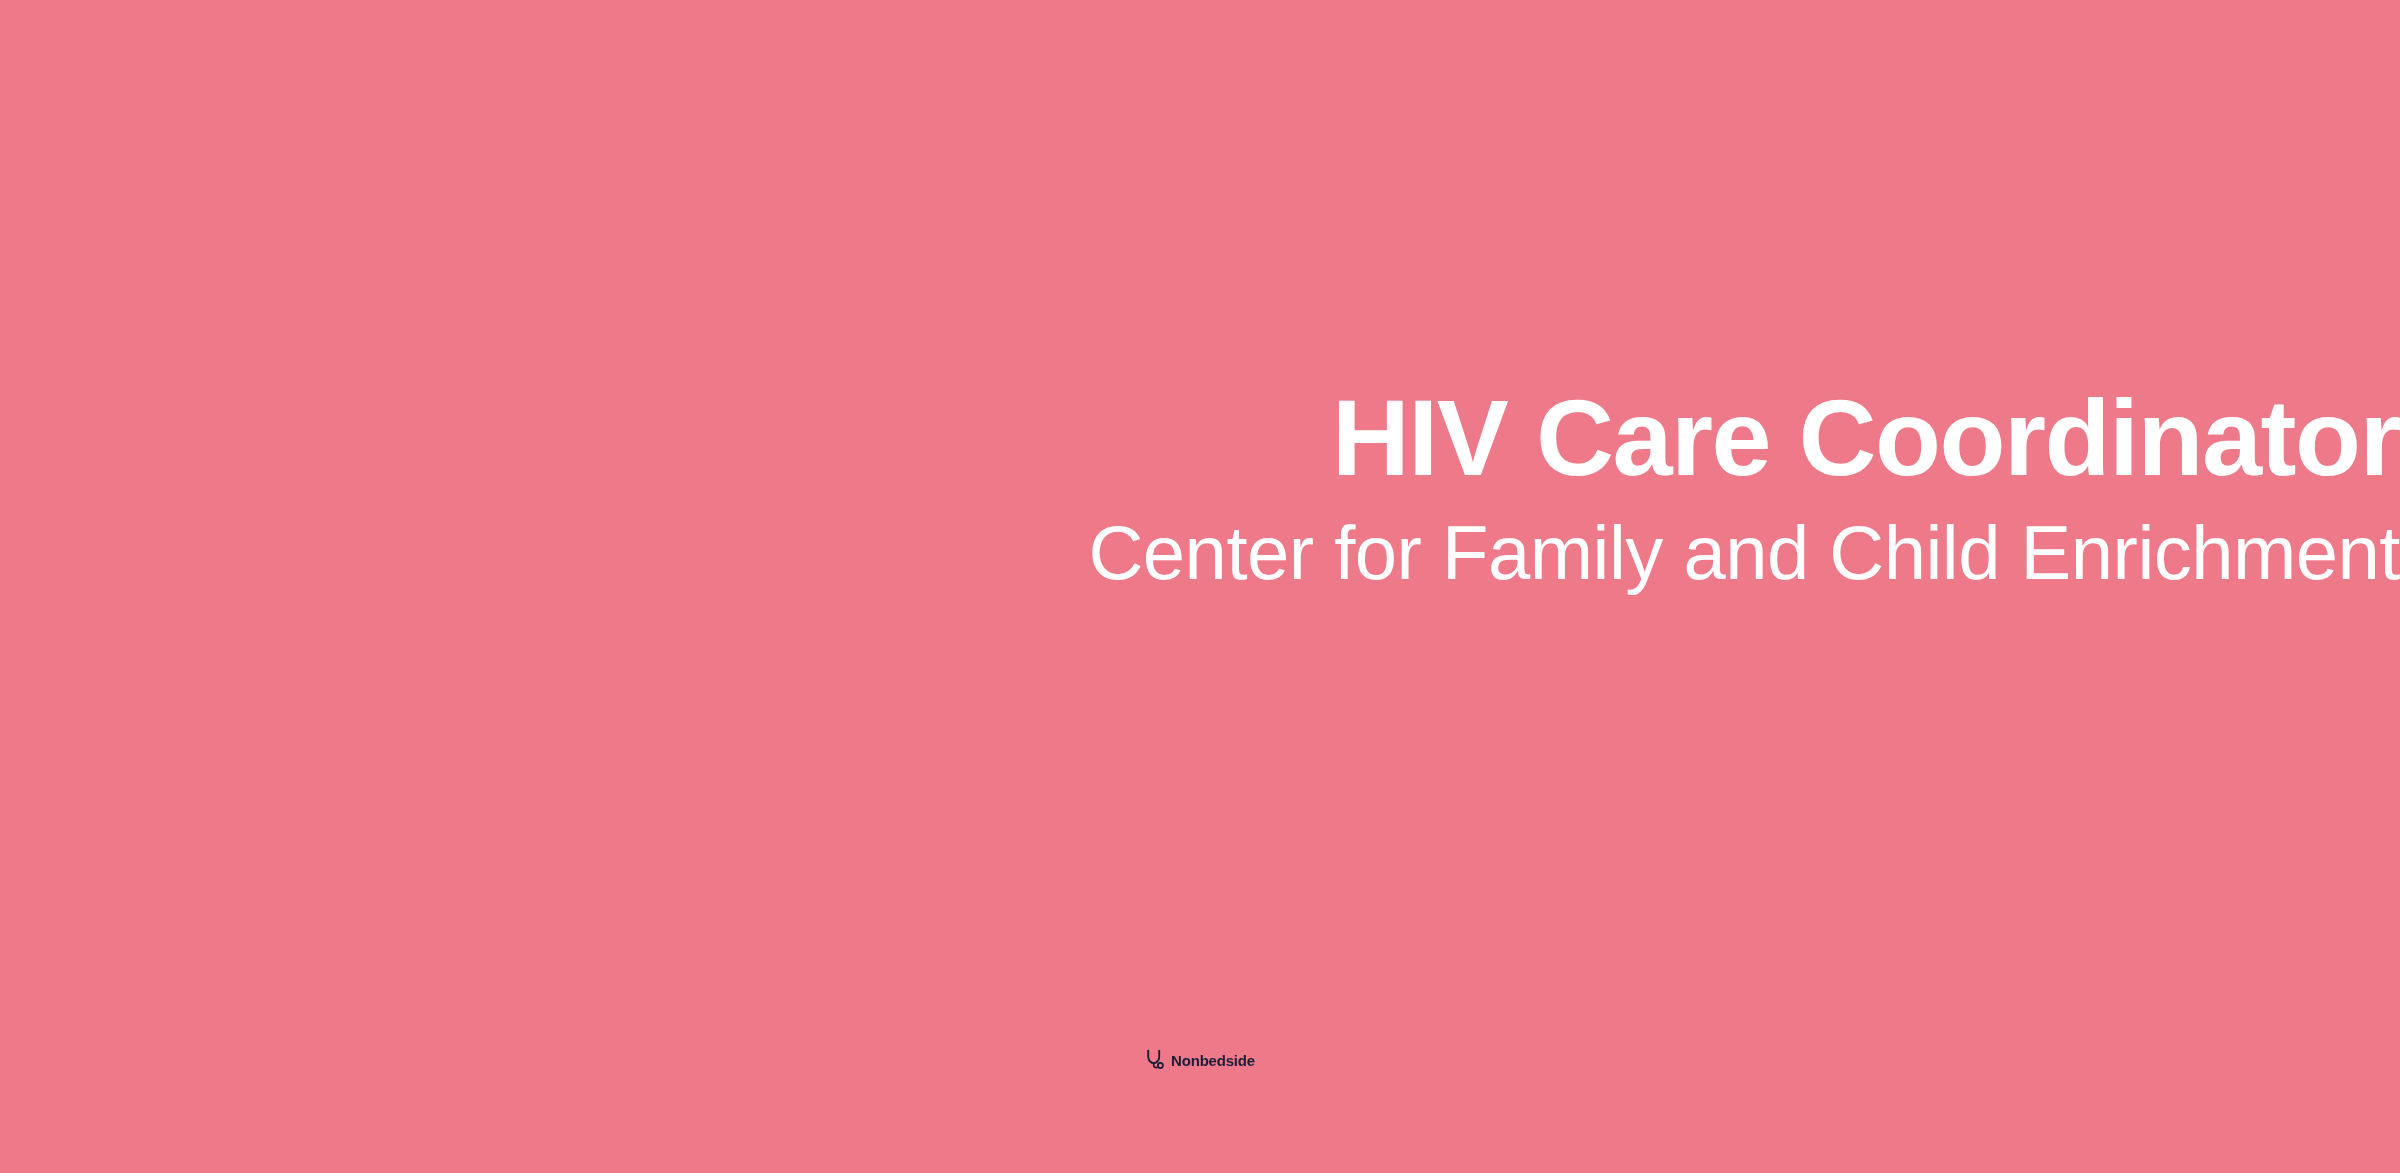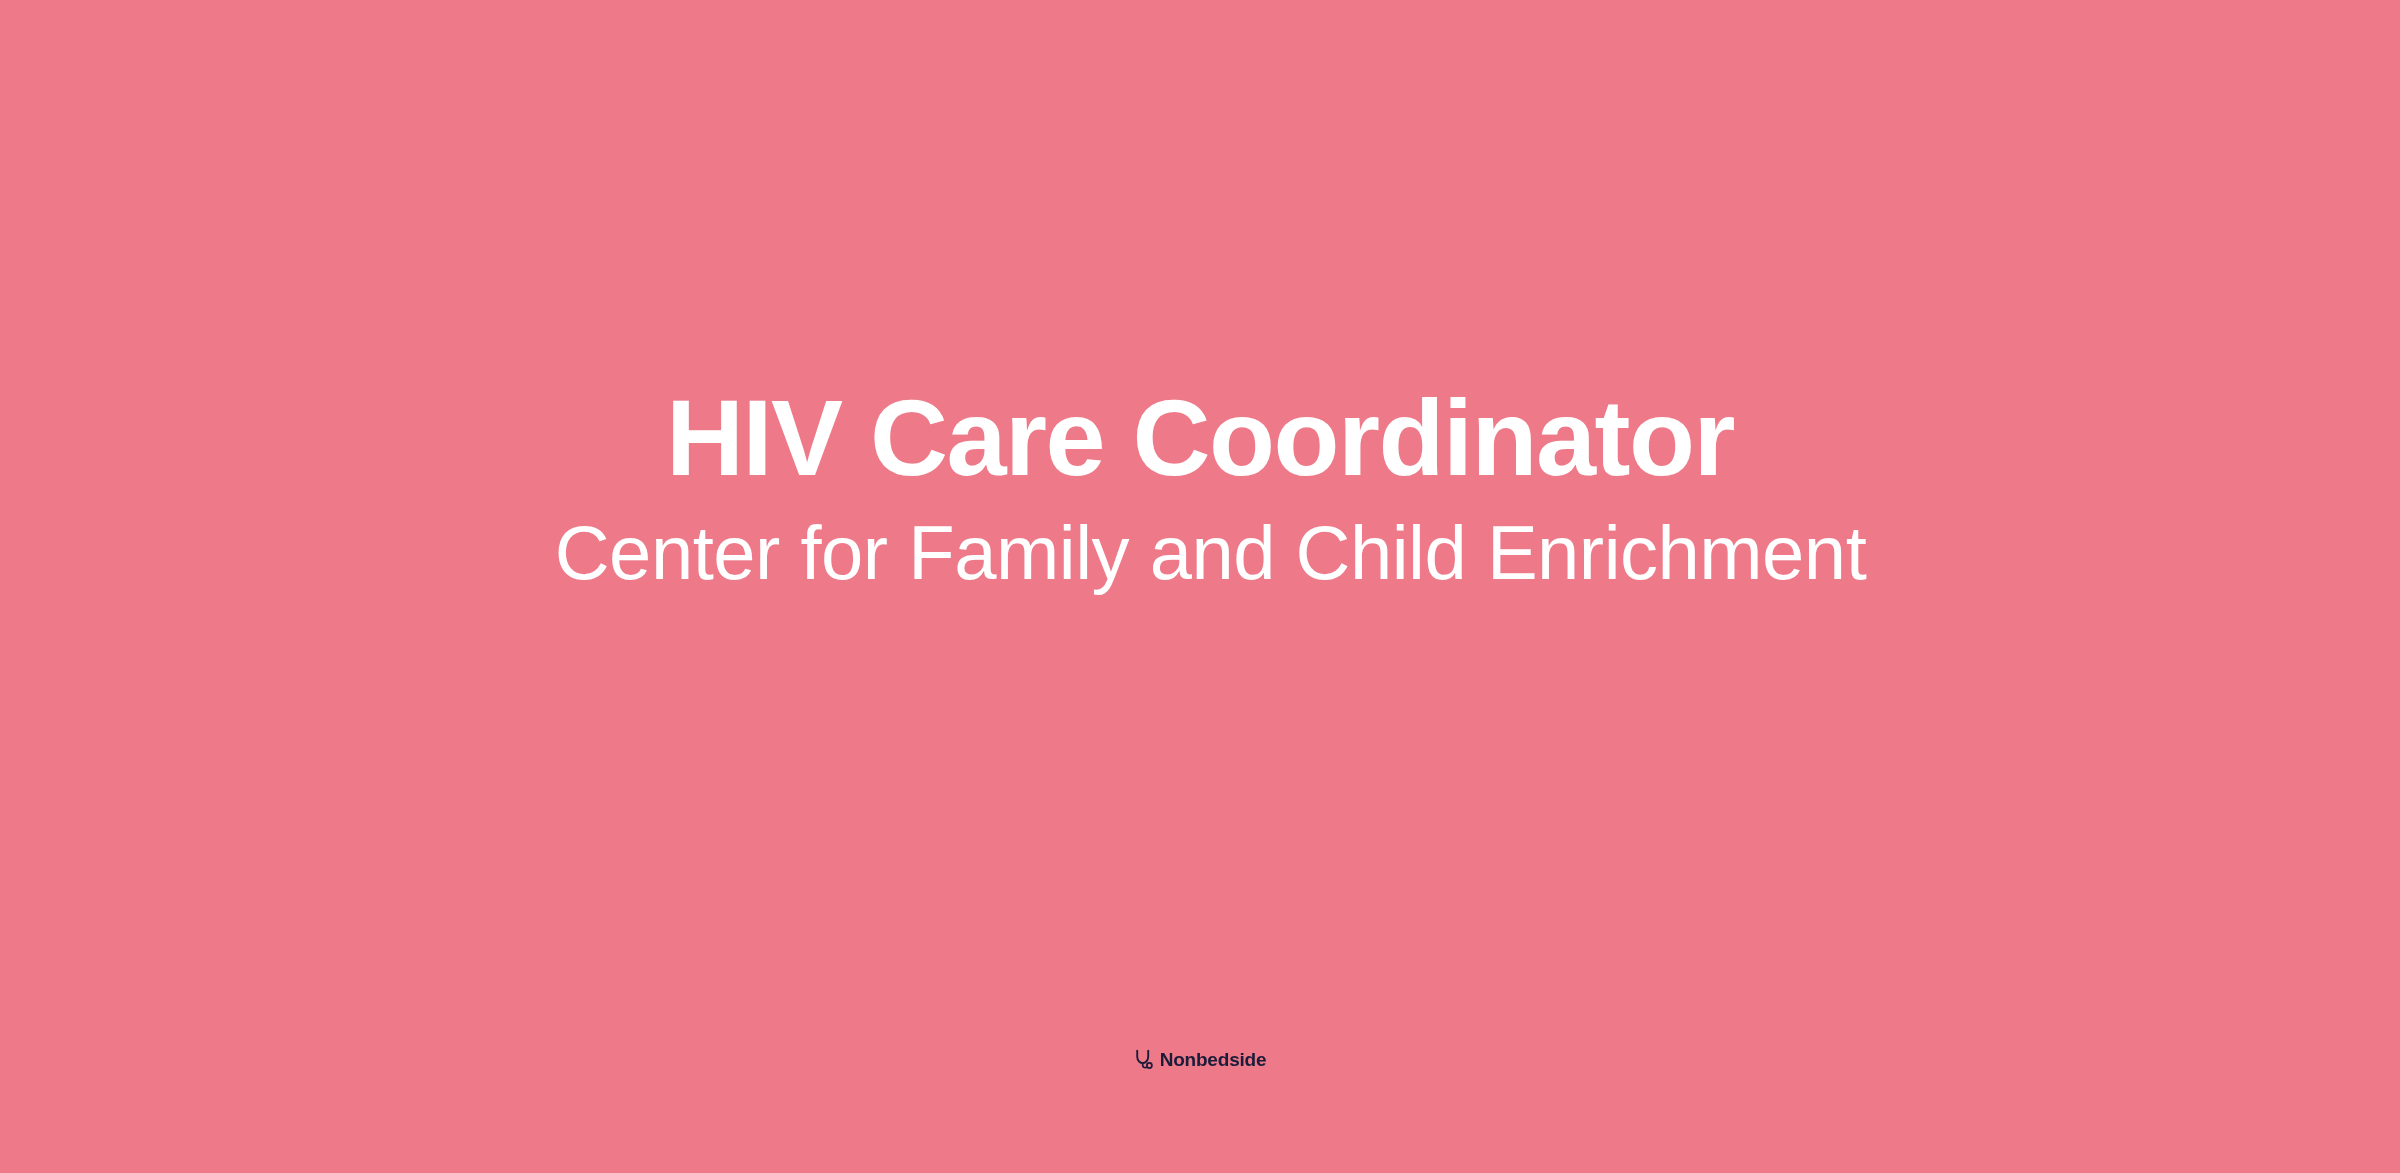--- a/index.html
+++ b/index.html
@@ -20,21 +20,21 @@
     background: #ee7a89;
     display: flex;
     flex-direction: column;
     align-items: center;
   }
   .title-block {
     position: absolute;
     top: 380px;
     left: 0;
     right: 0;
-    text-align: center;
+    text-align: right;
   }
   .job-title {
     margin: 0;
     font-size: 108px;
     line-height: 1.08;
     font-weight: 700;
     color: #ffffff;
     letter-spacing: -1.5px;
   }
   .org-name {
@@ -55,21 +55,21 @@
     align-items: center;
     justify-content: center;
     gap: 7px;
   }
   .brand-icon {
     display: block;
     width: 19px;
     height: 22px;
   }
   .brand-name {
-    font-size: 19px;
+    font-size: 15px;
     font-weight: 700;
     color: #1b1b3a;
     letter-spacing: -0.2px;
   }
 </style>
 </head>
 <body>
 
 <div class="slide">
 

